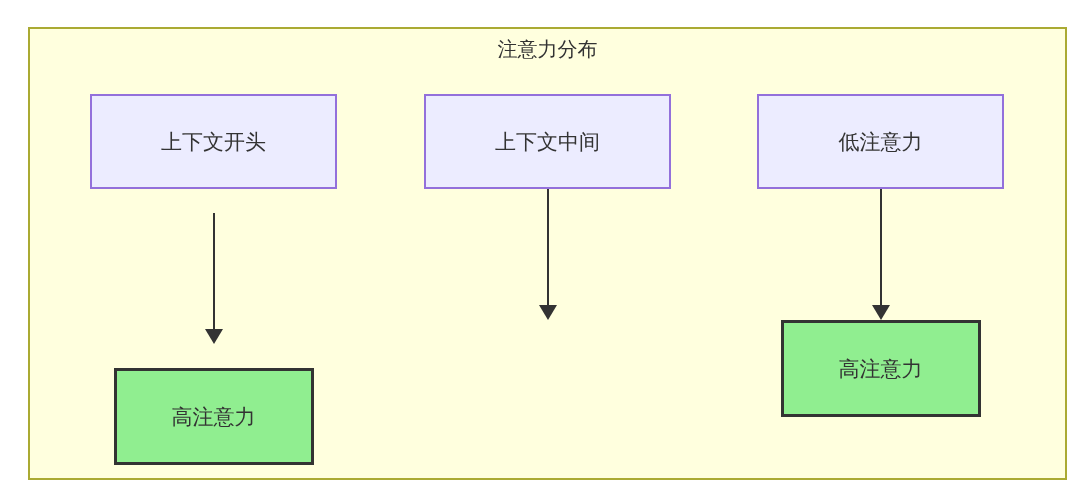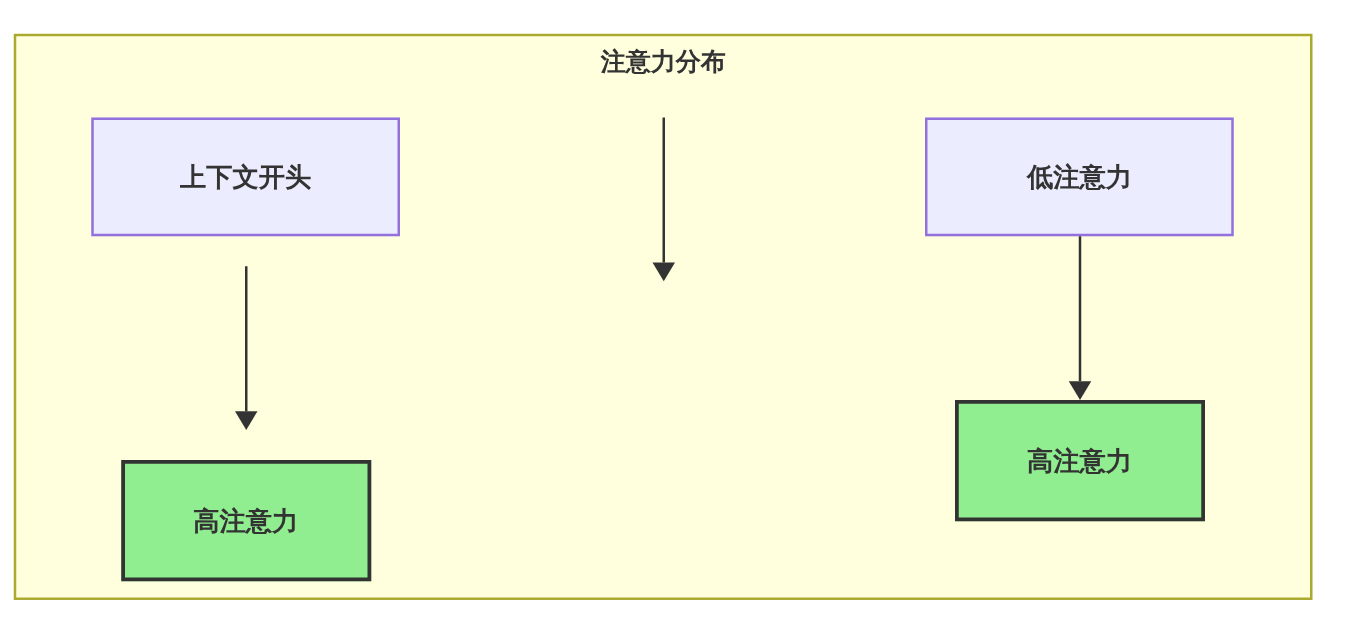--- a/index.html
+++ b/index.html
@@ -11,27 +11,26 @@
   }
   .canvas {
     position: relative;
     width: 1080px;
     height: 496px;
     background: #ffffff;
     overflow: hidden;
   }
   .group {
     position: absolute;
-    left: 11px;
+    left: 28px;
     top: 27px;
     width: 1035px;
     height: 449px;
     background: var(--container-bg, #ffffde);
     border: 2px solid var(--container-border, #aaaa33);
-    font-weight: bold;
   }
   .group-title {
     position: absolute;
     top: 7px;
     left: 0;
     width: 100%;
     text-align: center;
     font-size: 20px;
     color: var(--text, #333333);
   }
@@ -101,20 +100,23 @@
       <div class="arrow">
         <div class="shaft"></div>
         <div class="head"></div>
       </div>
       <div class="node bottom" data-level="high">
         <span>高注意力</span>
       </div>
     </div>
 
     <div class="col c2">
+      <div class="node top">
+        <span>上下文中间</span>
+      </div>
       <div class="arrow">
         <div class="shaft"></div>
         <div class="head"></div>
       </div>
     </div>
 
     <div class="col c3">
       <div class="node top">
         <span>低注意力</span>
       </div>

